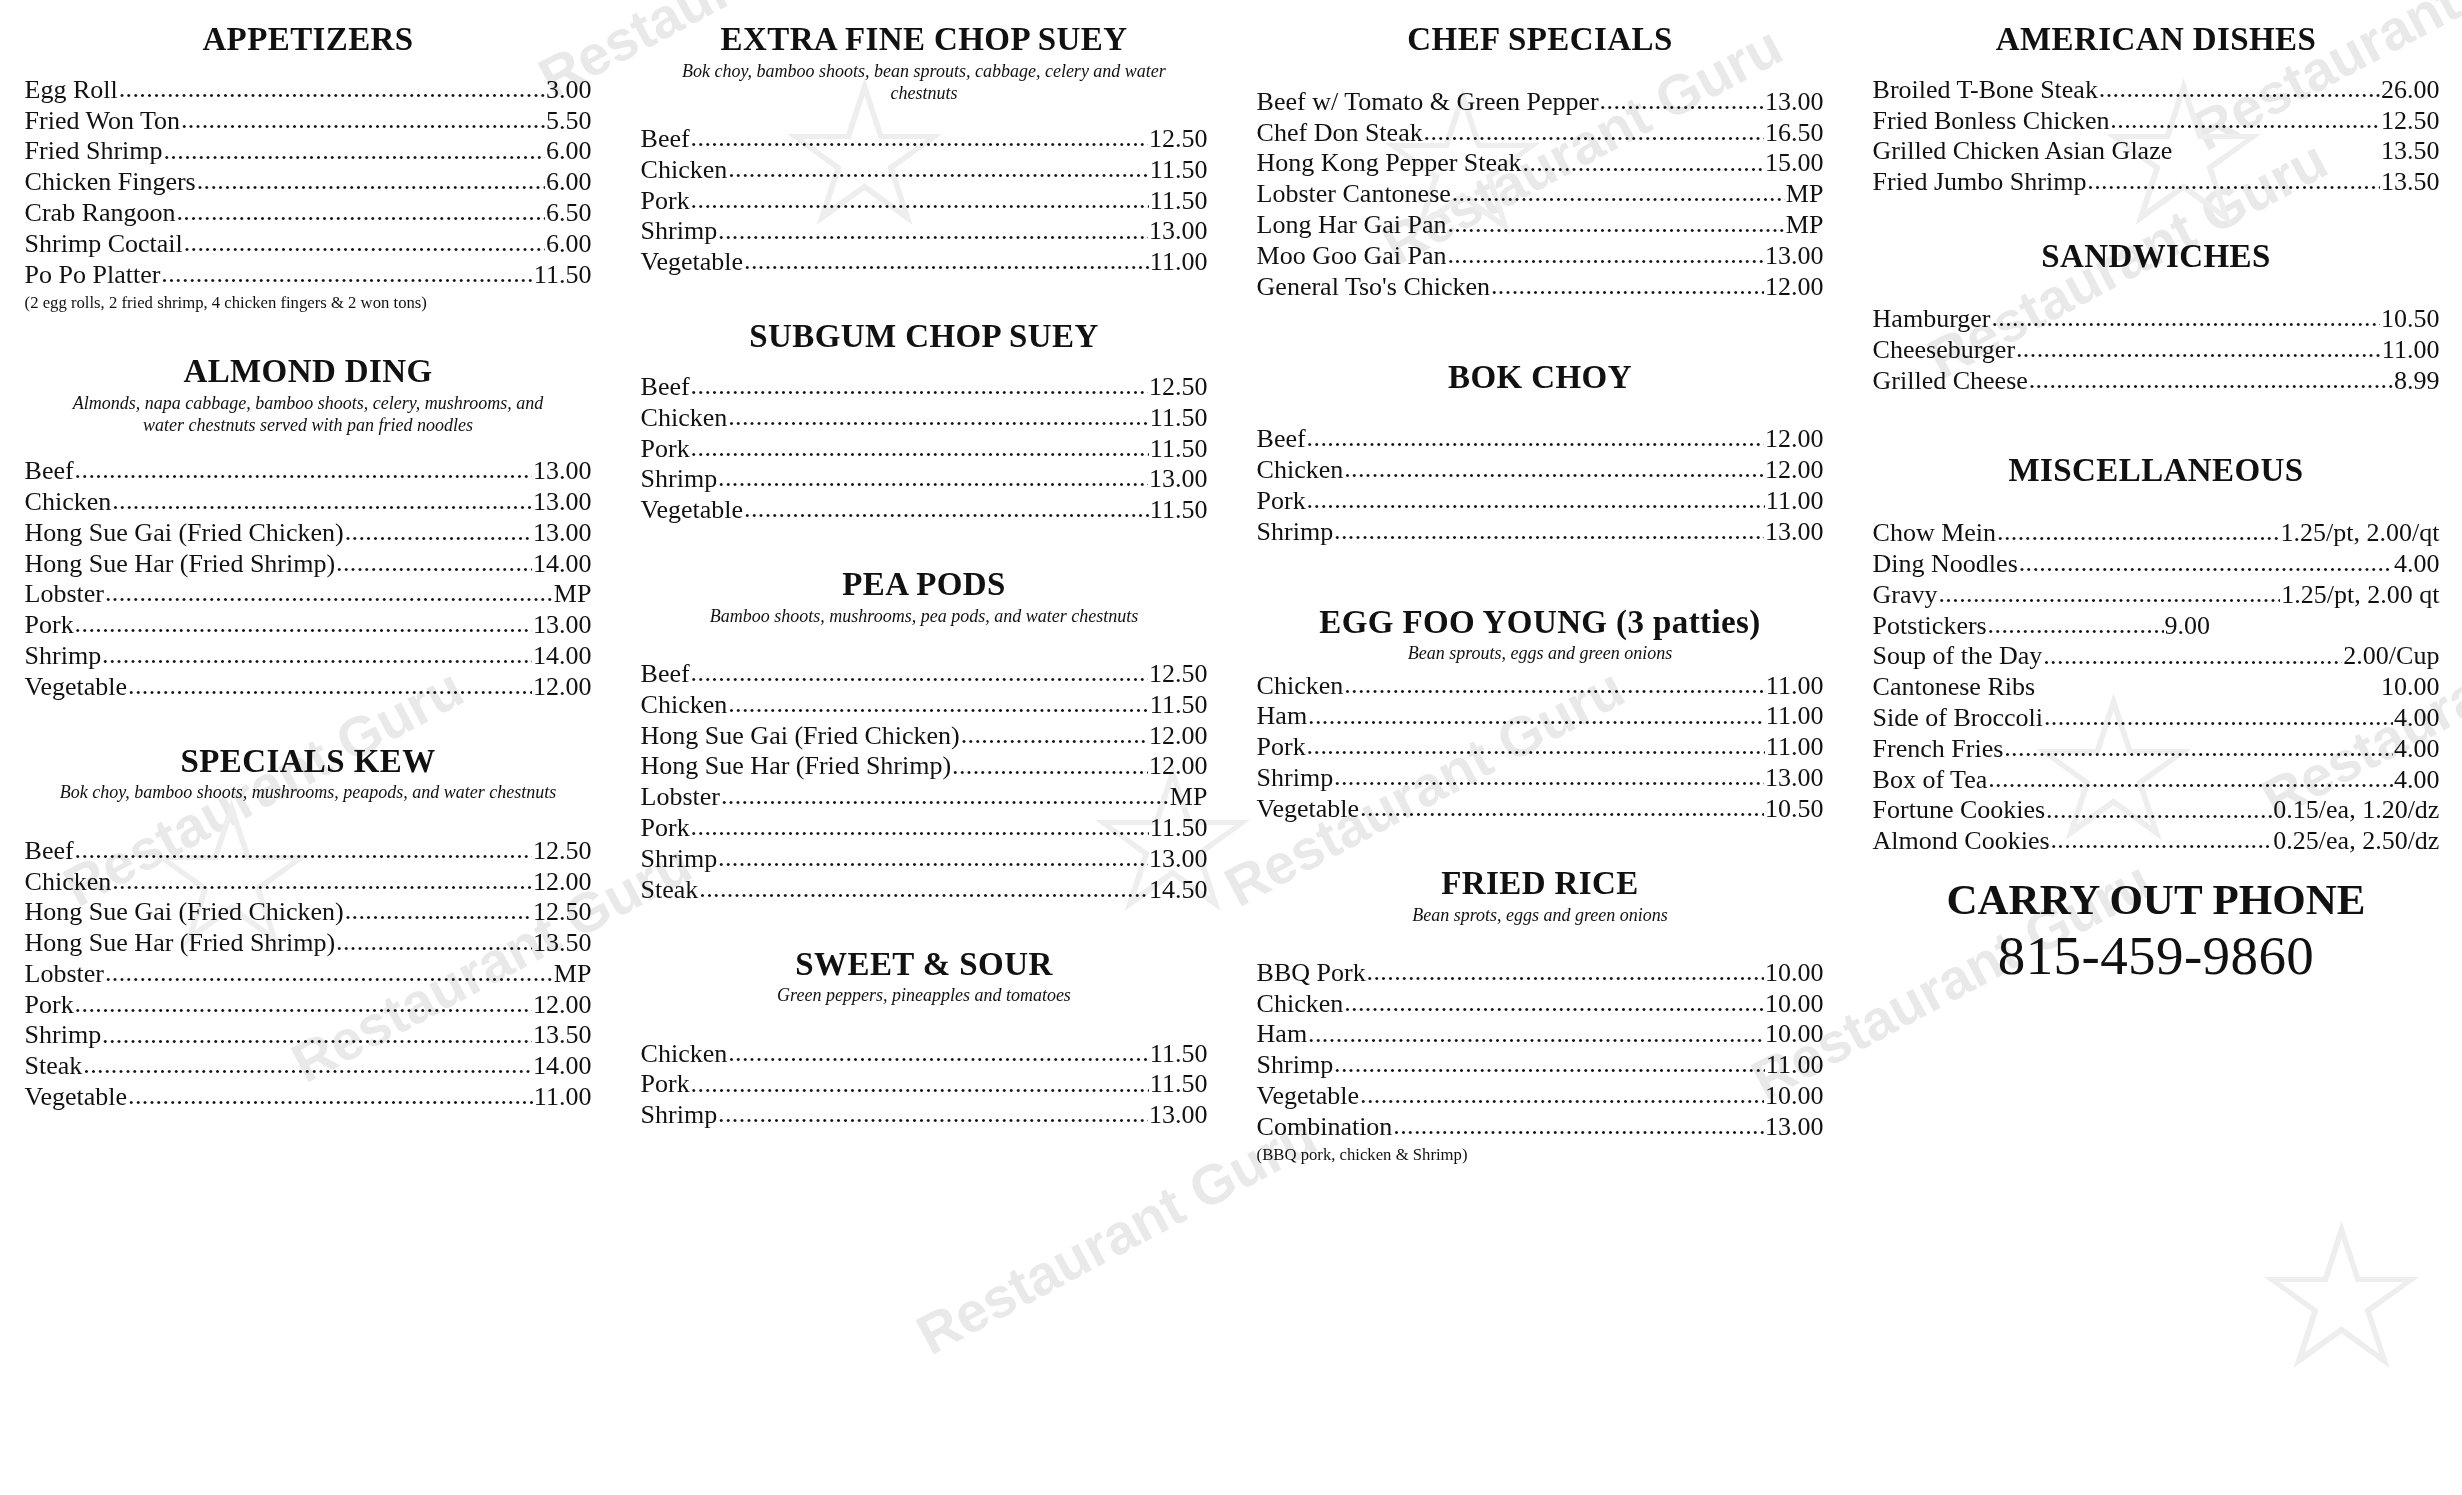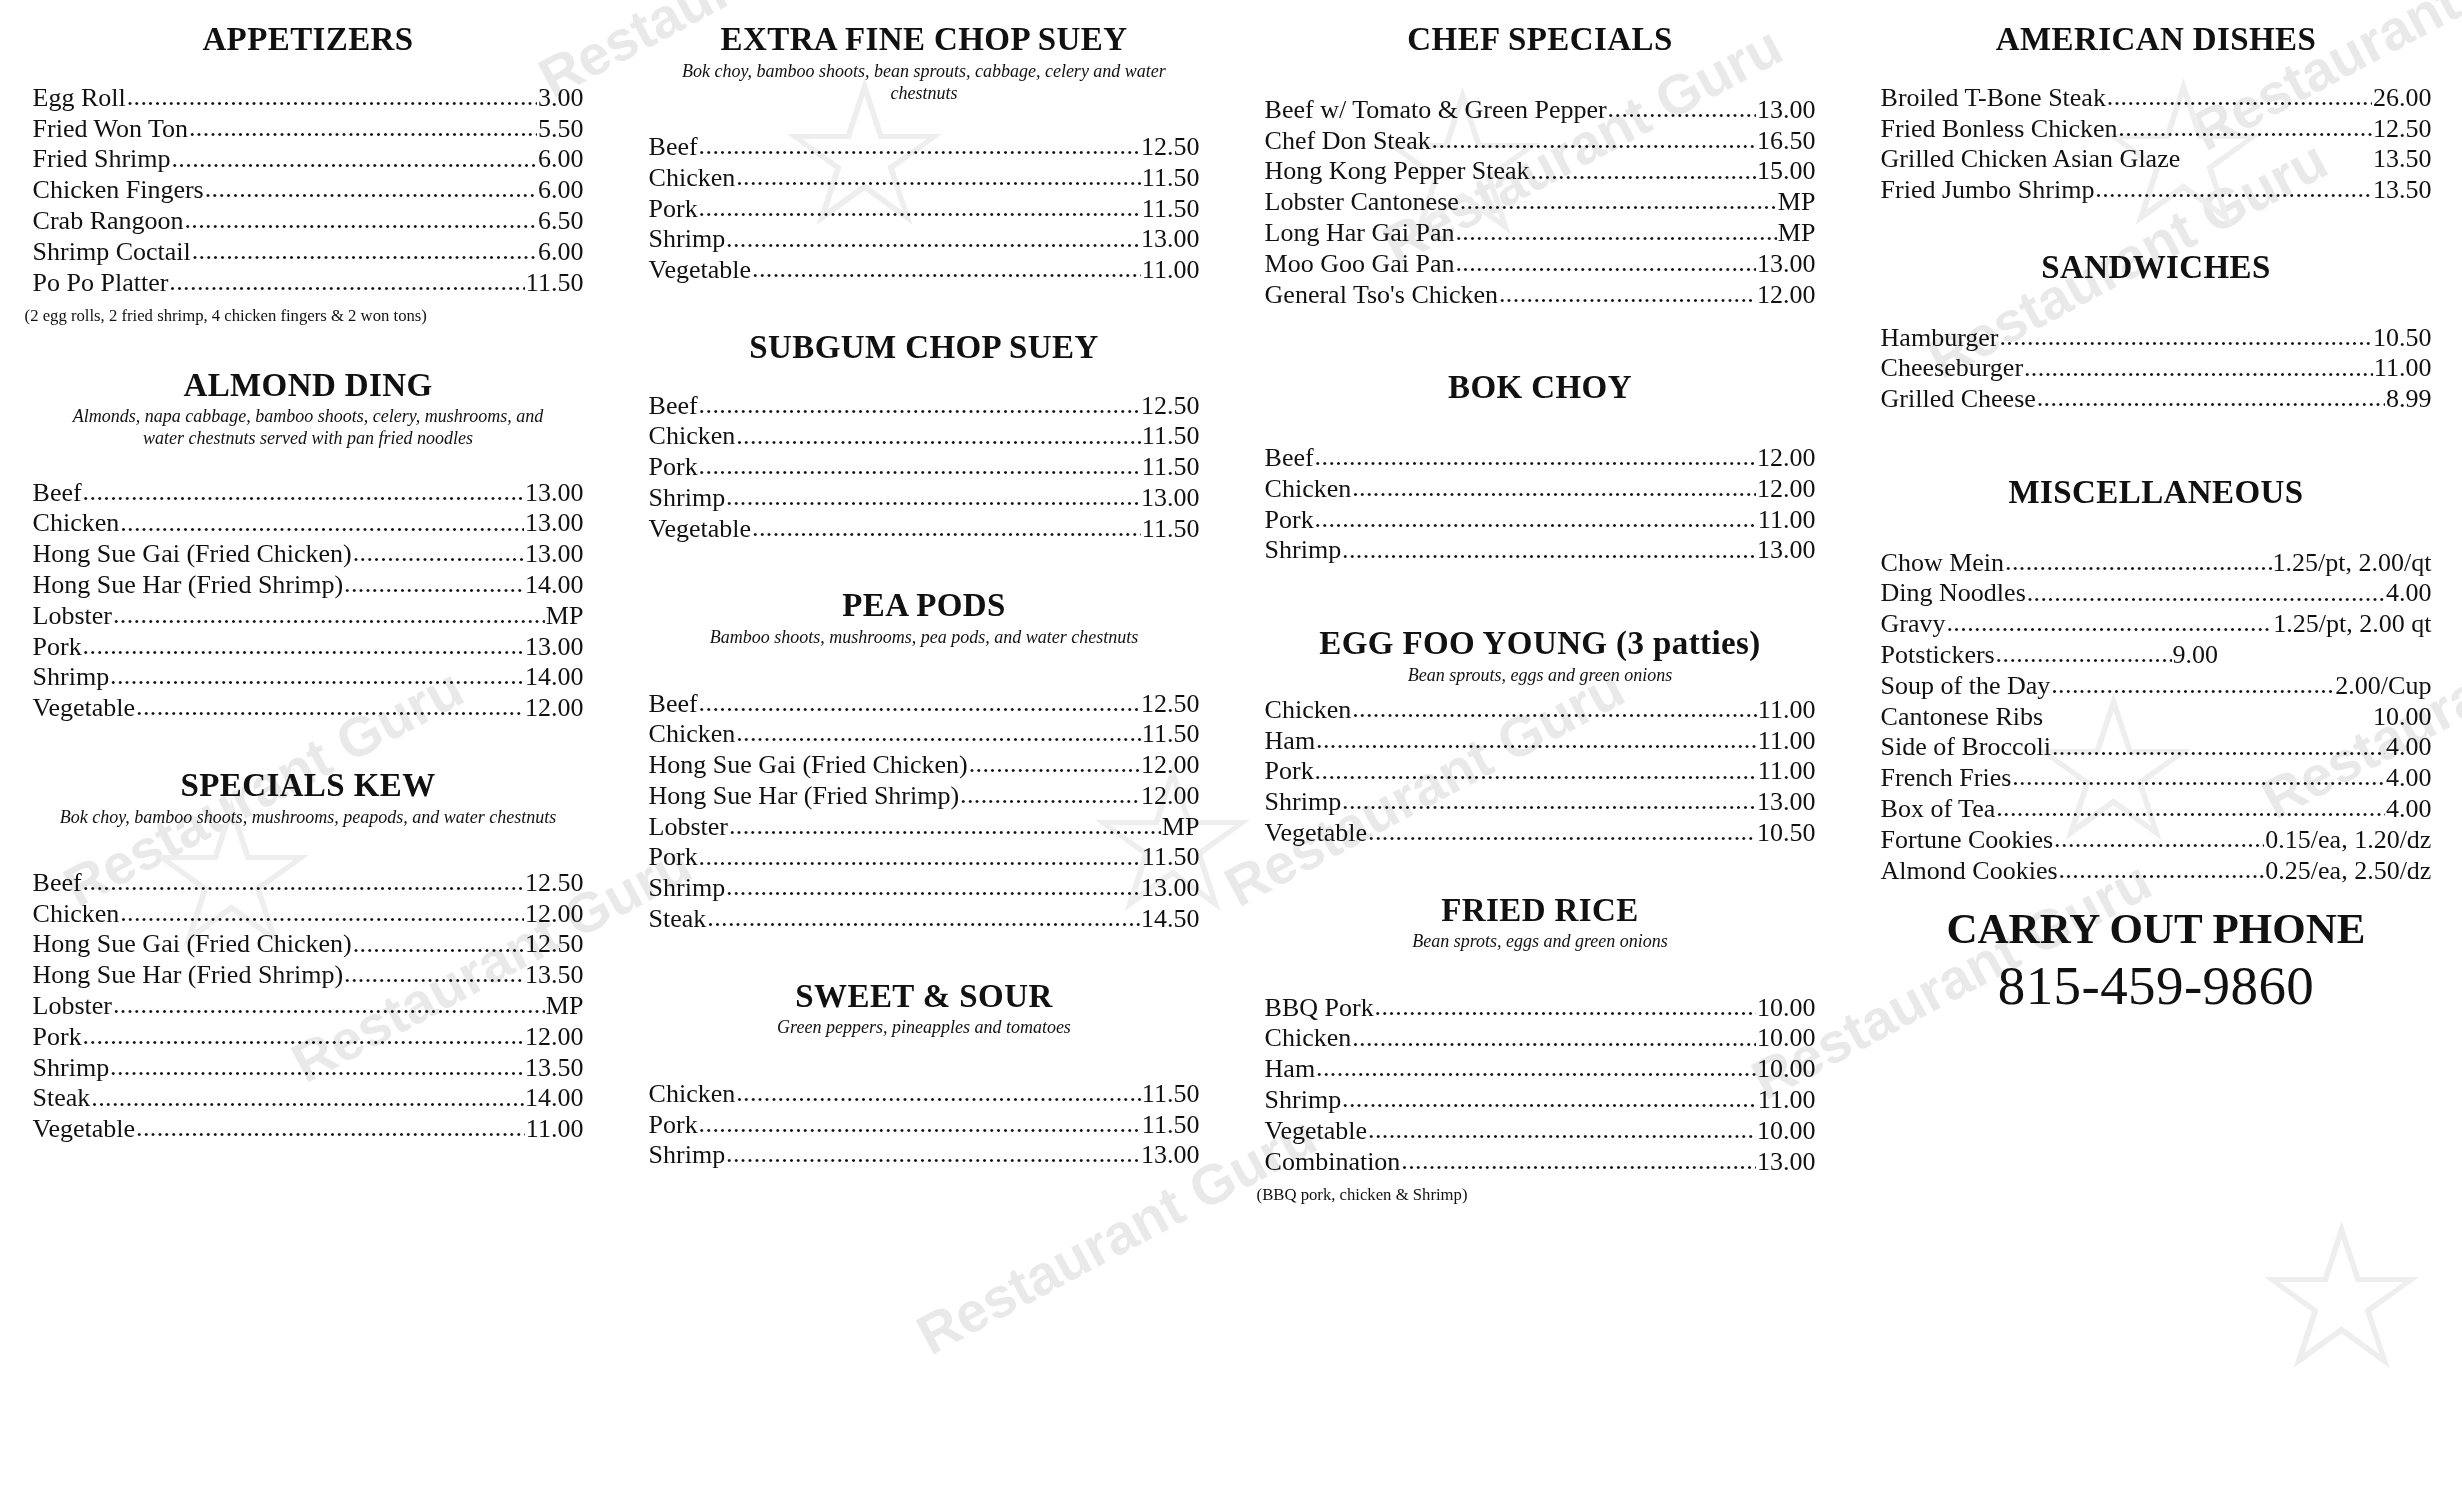--- a/index.html
+++ b/index.html
@@ -63,21 +63,21 @@
     text-align: center;
     font-style: italic;
     font-size: 18px;
     line-height: 1.22;
     margin: 0 33px 5.3px 33px;
   }
   .spacer-sm { height: 14px; }
   .spacer-md { height: 26px; }
   .spacer-lg { height: 42px; }
 
-  ul.items { list-style: none; margin: 8px; padding: 0; }
+  ul.items { list-style: none; margin: 0; padding: 0; }
 
   li.row {
     display: flex;
     align-items: baseline;
     font-size: 26px;
     line-height: 1.185;
     white-space: nowrap;
   }
   li.row .nm { flex: 0 0 auto; }
   li.row .dots {

